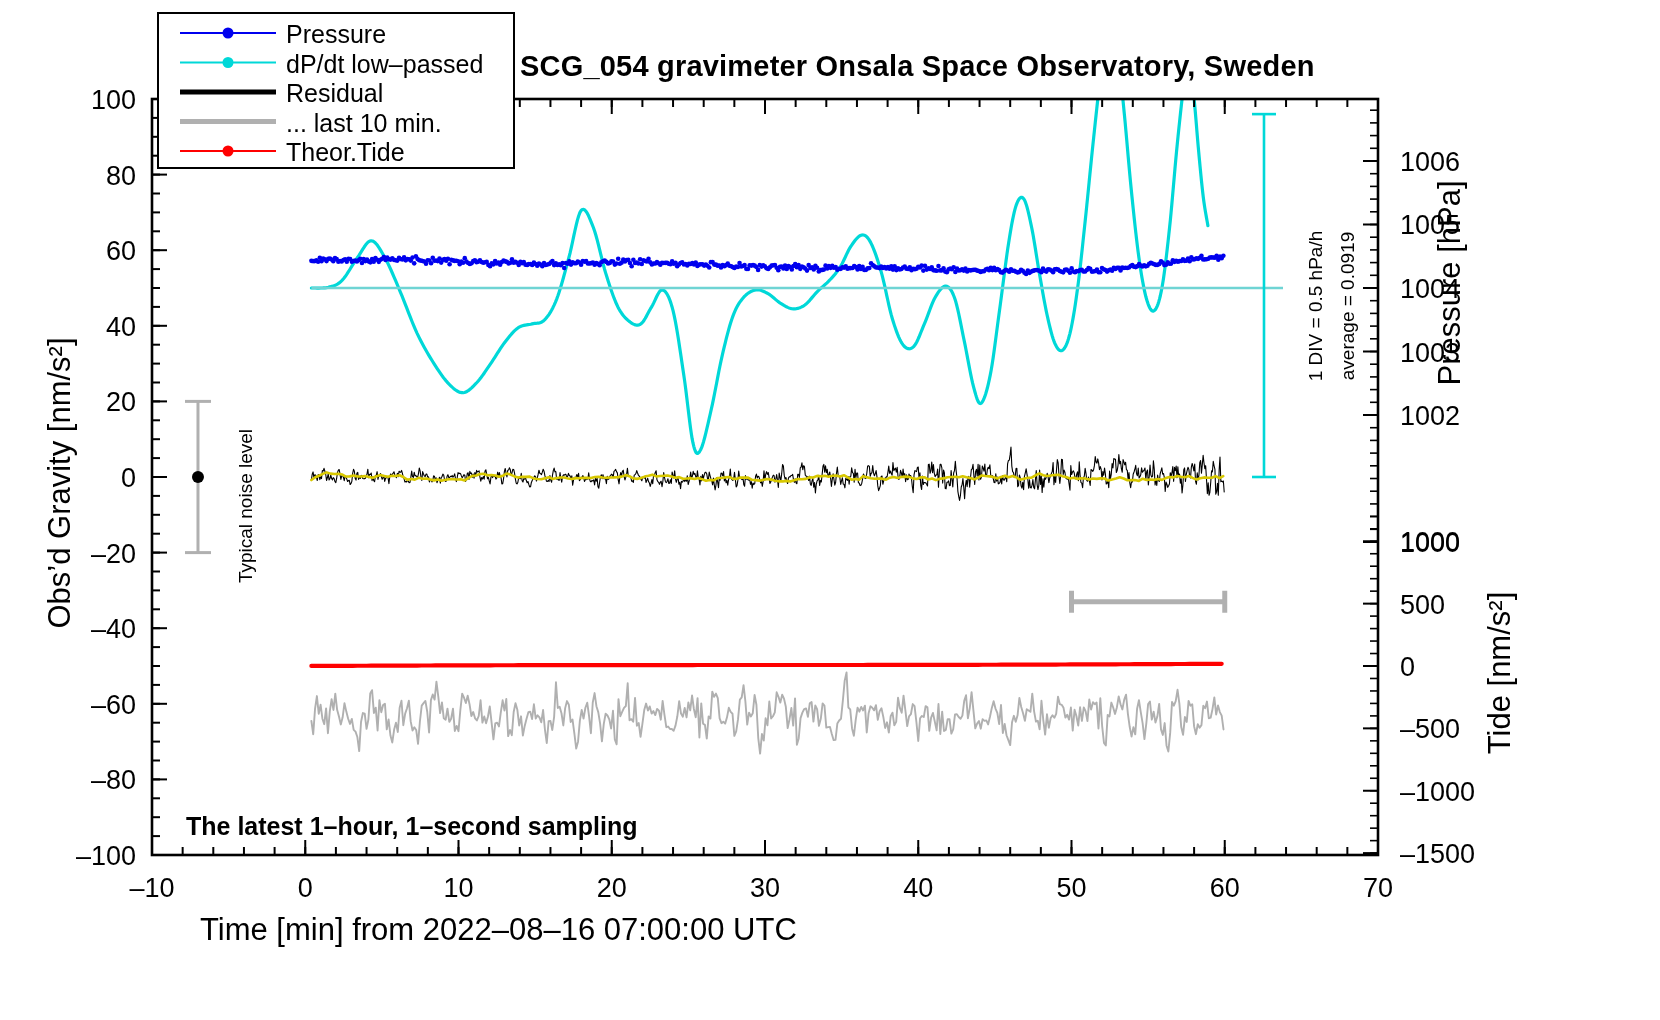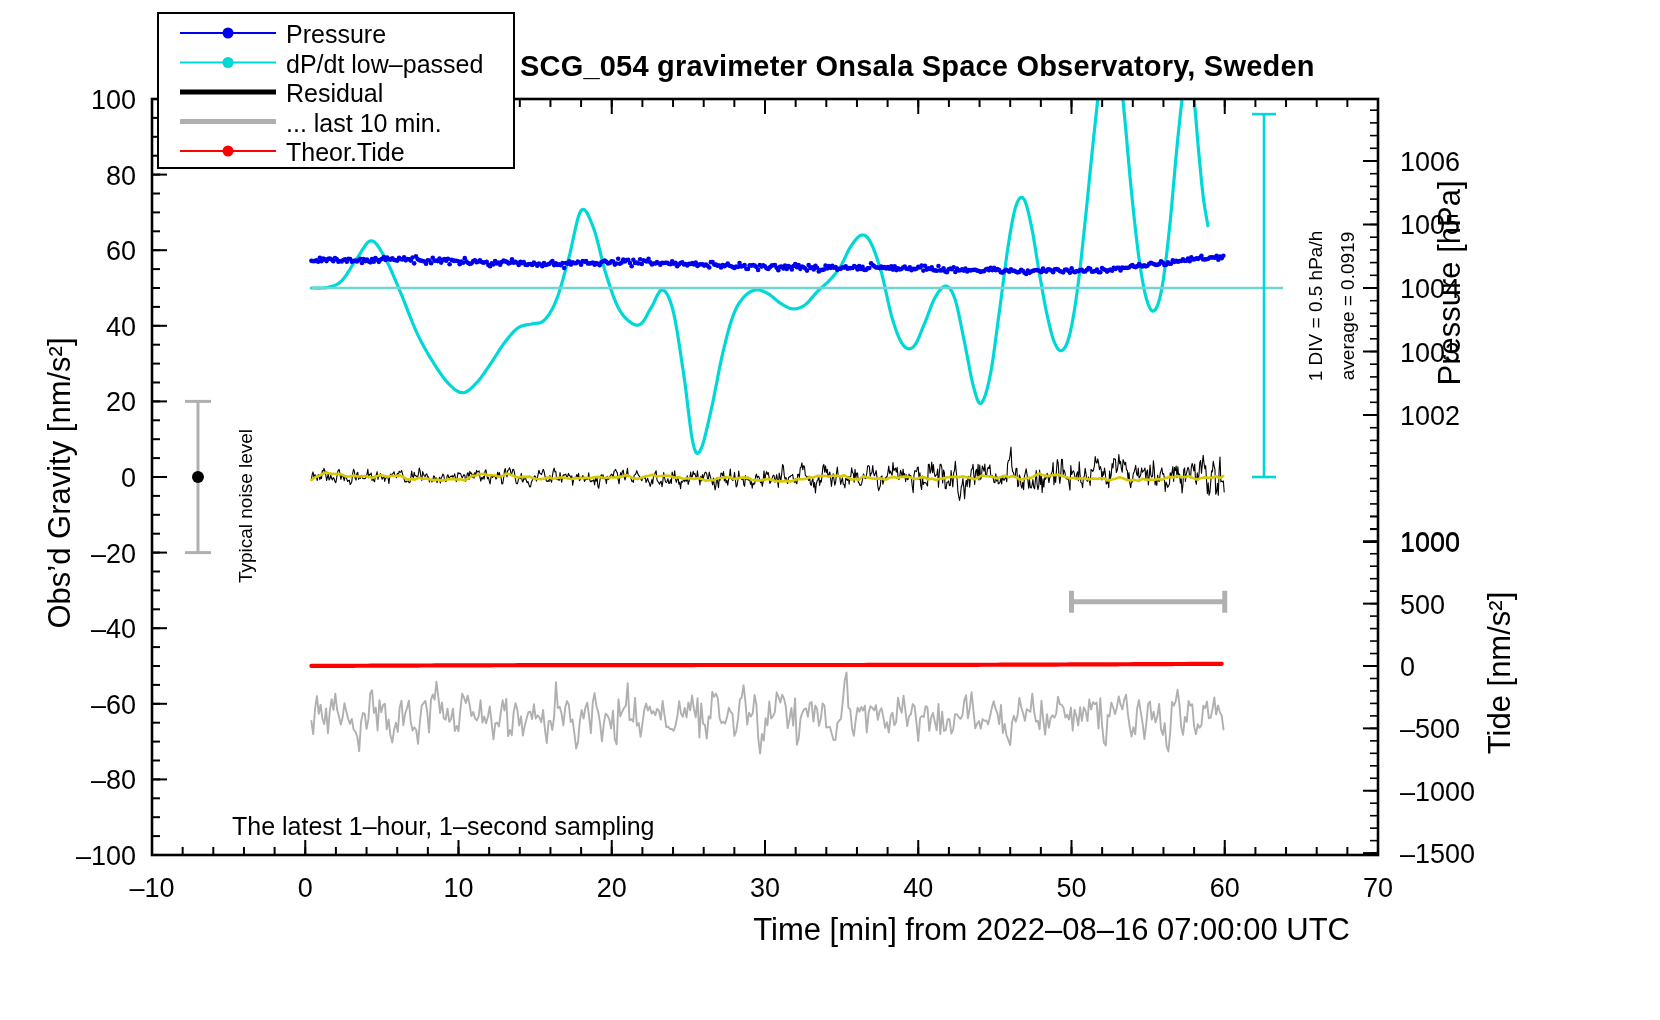--- a/index.html
+++ b/index.html
@@ -2,21 +2,21 @@
 <html><head>
 <meta charset="utf-8">
 <style>
   html,body{margin:0;padding:0;background:#fff;}
   body{width:1660px;height:1020px;font-family:"Liberation Sans",sans-serif;color:#000;overflow:hidden;position:relative;}
   #root{position:absolute;left:0;top:0;width:1660px;height:1020px;}
   .abs{position:absolute;}
   svg{display:block;}
   .ttl{font-weight:bold;font-size:29px;letter-spacing:.2px;}
   .axlab{font-size:31px;}
-  .note{font-weight:normal;font-size:25px;margin-left:46px;}
+  .note{font-weight:bold;font-size:25px;}
   .rot{transform-origin:center;}
   .smallrot{font-size:19px;}
   .noiserot{font-size:19px;}
 </style>
 </head>
 <body>
 
 <div id="root">
   <svg id="plot" width="1660" height="1020" viewBox="0 0 1660 1020">
       <defs>
@@ -864,21 +864,21 @@
 
   <div class="abs" id="txtlayer" style="left:0;top:0;width:1660px;height:1020px;pointer-events:none">
     <div class="abs ttl" id="title-el" style="left:520px;top:50px;white-space:nowrap">SCG_054 gravimeter Onsala Space Observatory, Sweden</div>
 
     <div class="abs axlab rot" id="ylab-el" style="left:-150px;top:465px;width:420px;text-align:center;transform:rotate(-90deg);white-space:nowrap">Obs’d Gravity [nm/s²]</div>
 
     <div class="abs axlab rot" id="yrtop-el" style="left:1290px;top:265px;width:320px;text-align:center;transform:rotate(-90deg);white-space:nowrap">Pressure [hPa]</div>
 
     <div class="abs axlab rot" id="yrbot-el" style="left:1360px;top:655px;width:280px;text-align:center;transform:rotate(-90deg);white-space:nowrap">Tide [nm/s²]</div>
 
-    <div class="abs axlab" id="xlab-el" style="left:200px;top:912px;width:1150px;text-align:right;white-space:nowrap">Time [min] from 2022–08–16 07:00:00 UTC</div>
+    <div class="abs axlab" id="xlab-el" style="left:200px;top:912px;width:1150px;text-align:left;white-space:nowrap">Time [min] from 2022–08–16 07:00:00 UTC</div>
 
     <div class="abs note" id="foot-l" style="left:186px;top:812px;white-space:nowrap">The latest 1–hour, 1–second sampling</div>
 
     <div class="abs noiserot rot" id="noise-el" style="left:146px;top:495px;width:200px;text-align:center;transform:rotate(-90deg);white-space:nowrap">Typical noise level</div>
 
     <div class="abs smallrot rot" id="div-el" style="left:1216px;top:295px;width:200px;text-align:center;transform:rotate(-90deg);white-space:nowrap">1 DIV = 0.5 hPa/h</div>
     <div class="abs smallrot rot" id="avg-el" style="left:1248px;top:295px;width:200px;text-align:center;transform:rotate(-90deg);white-space:nowrap">average = 0.0919</div>
   </div>
 </div>
 

